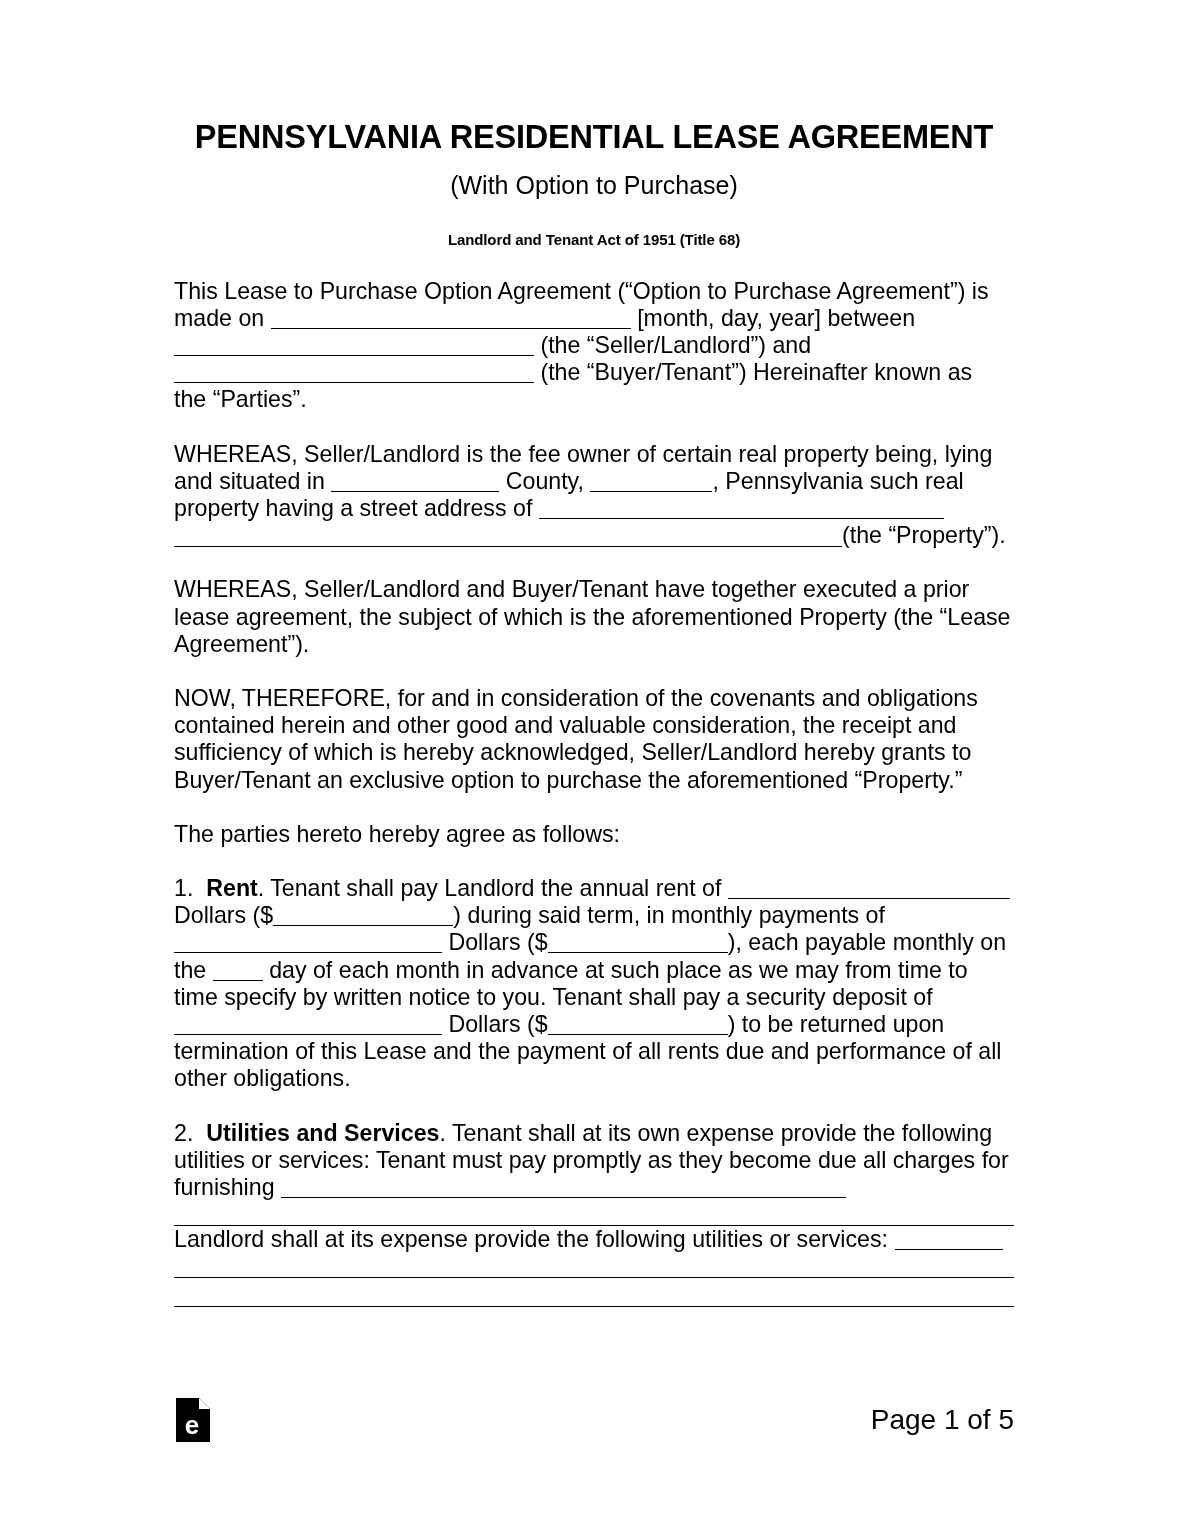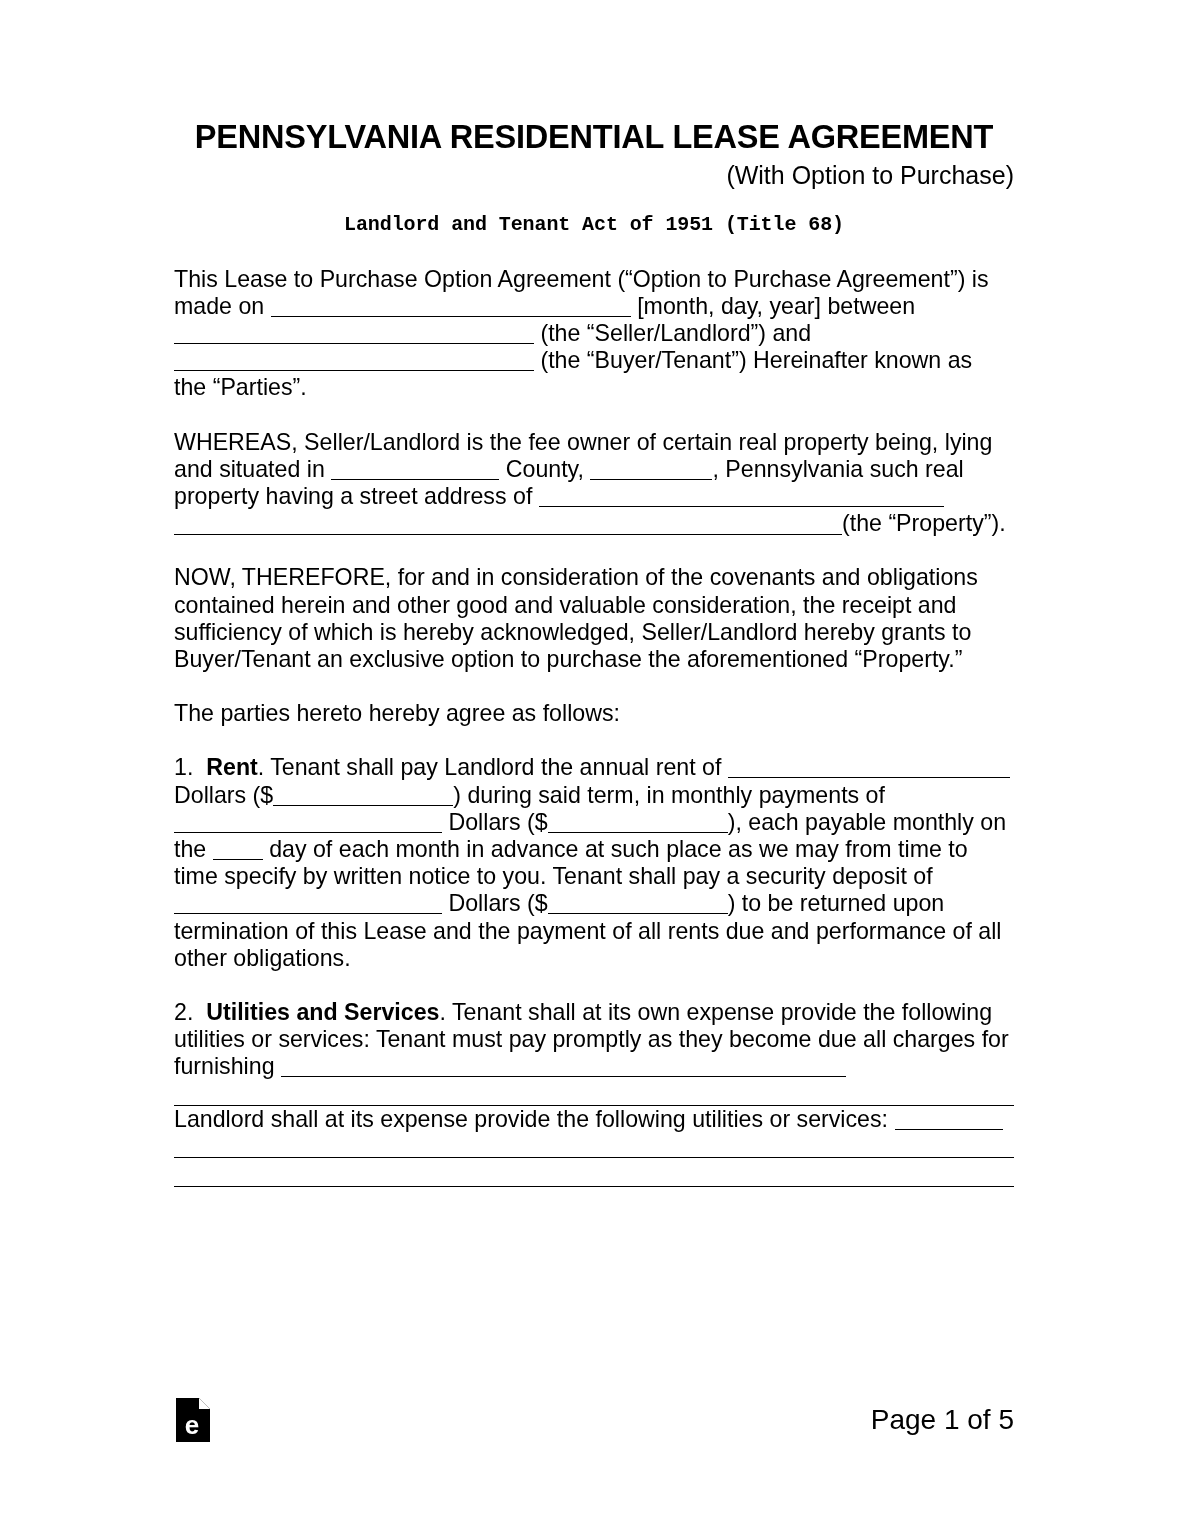--- a/index.html
+++ b/index.html
@@ -36,29 +36,27 @@
     font-weight: bold;
     letter-spacing: -0.2px;
     line-height: 1.08;
     white-space: nowrap;
     margin: 0;
   }
   .doc-subtitle {
     font-size: 25px;
     font-weight: normal;
     line-height: 1.18;
-    margin: 6px 0 0 0;
-    text-align: right;
+    margin: 16px 0 0 0;
   }
   .doc-statute {
-    font-size: 20px;
+    font-size: 15px;
     font-weight: bold;
-    margin: 22px 0 0 0;
+    margin: 30px 0 0 0;
     letter-spacing: -0.1px;
-    font-family: Liberation Mono, monospace;
   }
 
   
   .body-area {
     margin-top: 30px;
     font-size: 23.2px;
     line-height: 27.2px;
   }
   p.para {
     margin: 0 0 27px 0;
@@ -137,20 +135,21 @@
       <div class="doc-subtitle">(With Option to Purchase)</div>
       <div class="doc-statute">Landlord and Tenant Act of 1951 (Title 68)</div>
     </div>
 
     <div class="body-area">
 
       <p class="para"><span>This Lease to Purchase Option Agreement (“Option to Purchase Agreement”) is made on</span> <span class="blank b-date"></span> <span>[month, day, year] between</span><br><span class="blank b-party"></span> <span>(the “Seller/Landlord”) and</span><br><span class="blank b-party"></span> <span>(the “Buyer/Tenant”) Hereinafter known as</span><br><span>the “Parties”.</span></p>
 
       <p class="para"><span>WHEREAS, Seller/Landlord is the fee owner of certain real property being, lying and situated in</span> <span class="blank b-county"></span> <span>County,</span> <span class="blank b-state"></span><span>, Pennsylvania such real property having a street address of</span> <span class="blank b-address"></span><br><span class="blank b-addr2"></span><span>(the “Property”).</span></p>
 
+      <p class="para">WHEREAS, Seller/Landlord and Buyer/Tenant have together executed a prior lease agreement, the subject of which is the aforementioned Property (the “Lease Agreement”).</p>
 
       <p class="para">NOW, THEREFORE, for and in consideration of the covenants and obligations contained herein and other good and valuable consideration, the receipt and sufficiency of which is hereby acknowledged, Seller/Landlord hereby grants to Buyer/Tenant an exclusive option to purchase the aforementioned “Property.”</p>
 
       <p class="para">The parties hereto hereby agree as follows:</p>
 
       <p class="para"><span>1.</span>&nbsp; <span class="bold">Rent</span><span>. Tenant shall pay Landlord the annual rent of</span> <span class="blank b-annual"></span><br><span>Dollars ($</span><span class="blank b-money"></span><span>) during said term, in monthly payments of</span><br><span class="blank b-words"></span> <span>Dollars ($</span><span class="blank b-money"></span><span>), each payable monthly on the</span> <span class="blank b-day"></span> <span>day of each month in advance at such place as we may from time to time specify by written notice to you. Tenant shall pay a security deposit of</span><br><span class="blank b-words"></span> <span>Dollars ($</span><span class="blank b-money"></span><span>) to be returned upon termination of this Lease and the payment of all rents due and performance of all other obligations.</span></p>
 
       <p class="para tight"><span>2.</span>&nbsp; <span class="bold">Utilities and Services</span><span>. Tenant shall at its own expense provide the following utilities or services: Tenant must pay promptly as they become due all charges for furnishing</span> <span class="blank b-util-a"></span></p>
 
       <div class="rule-full rule-gap-1"></div>

